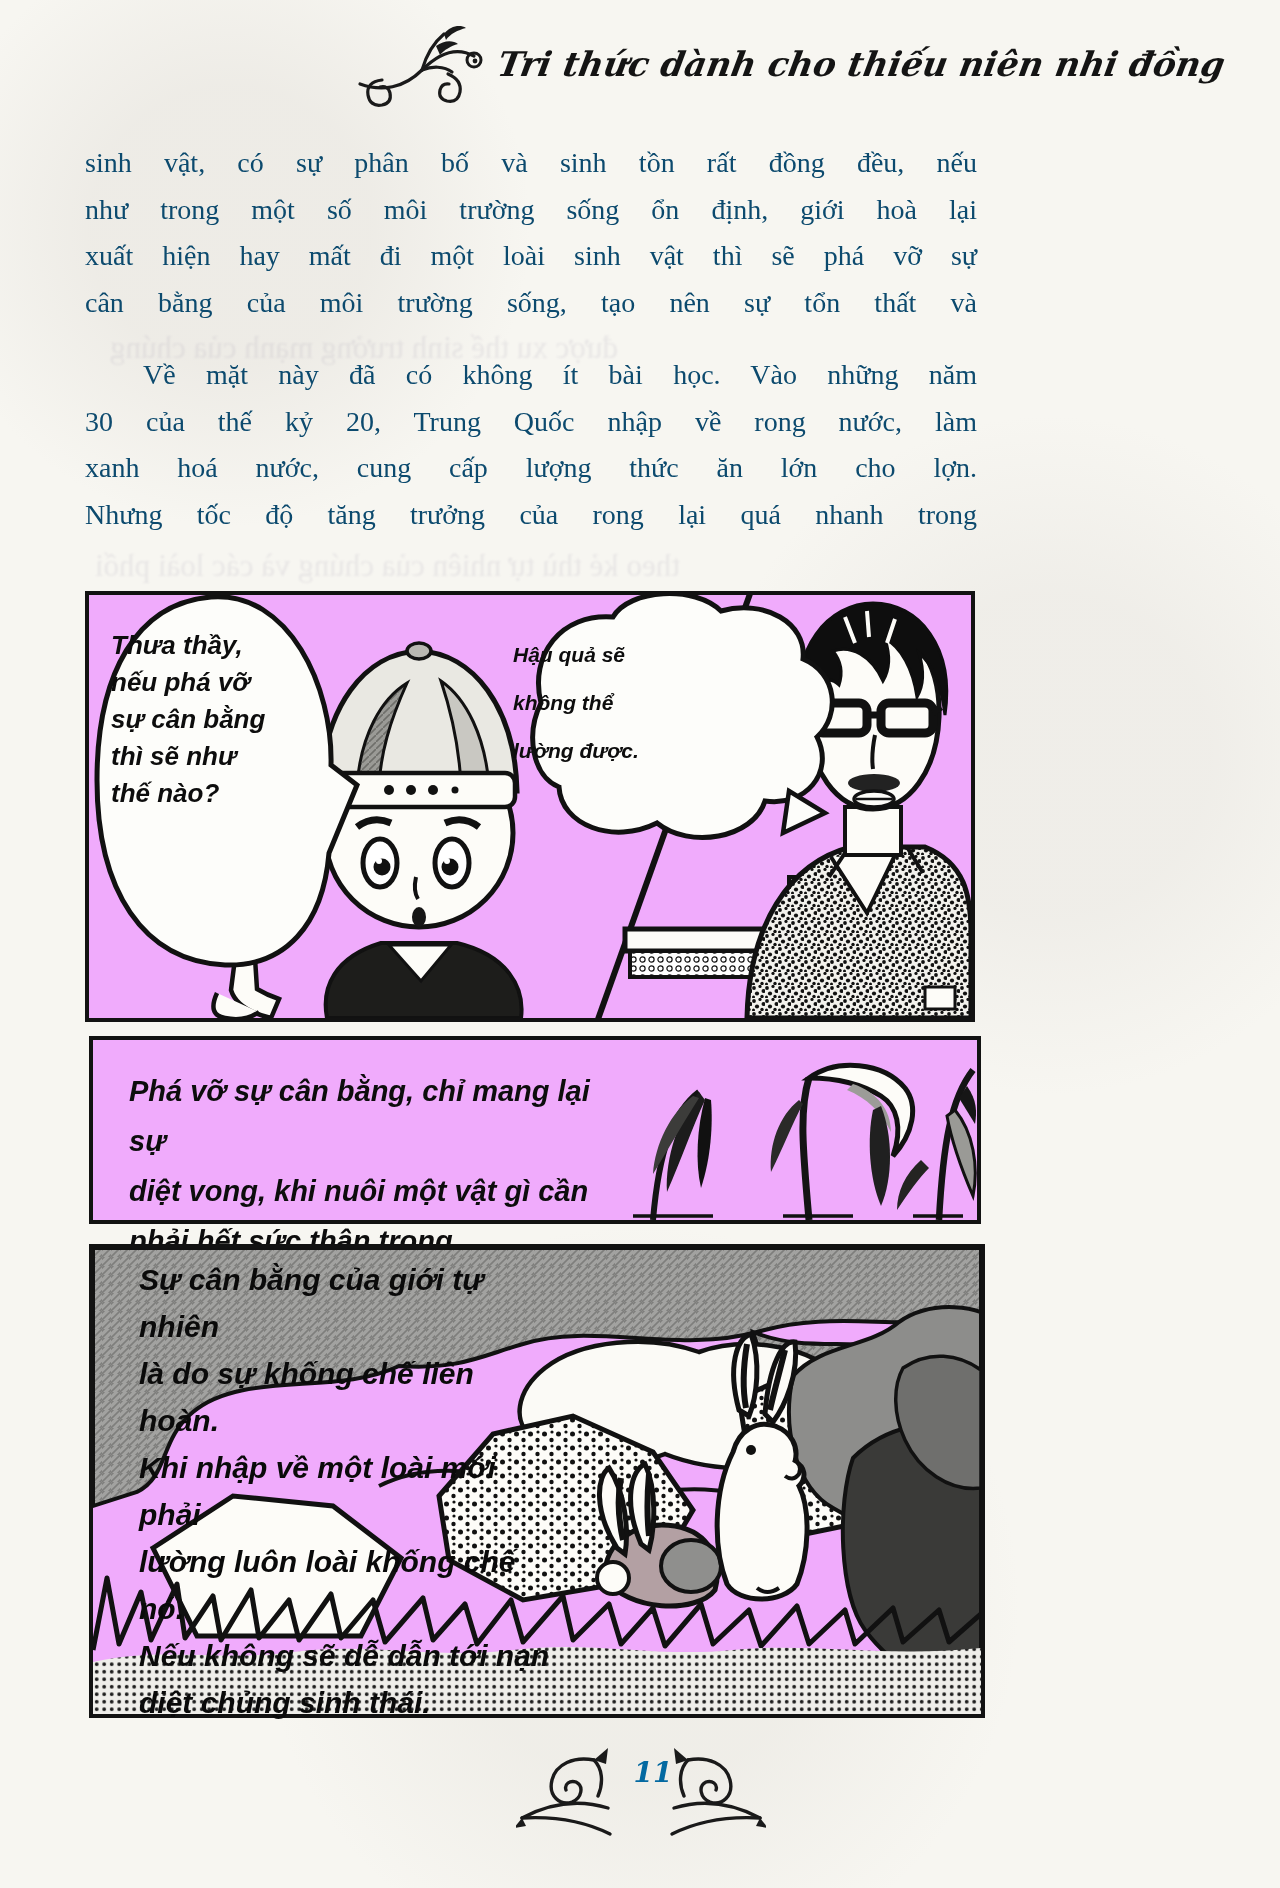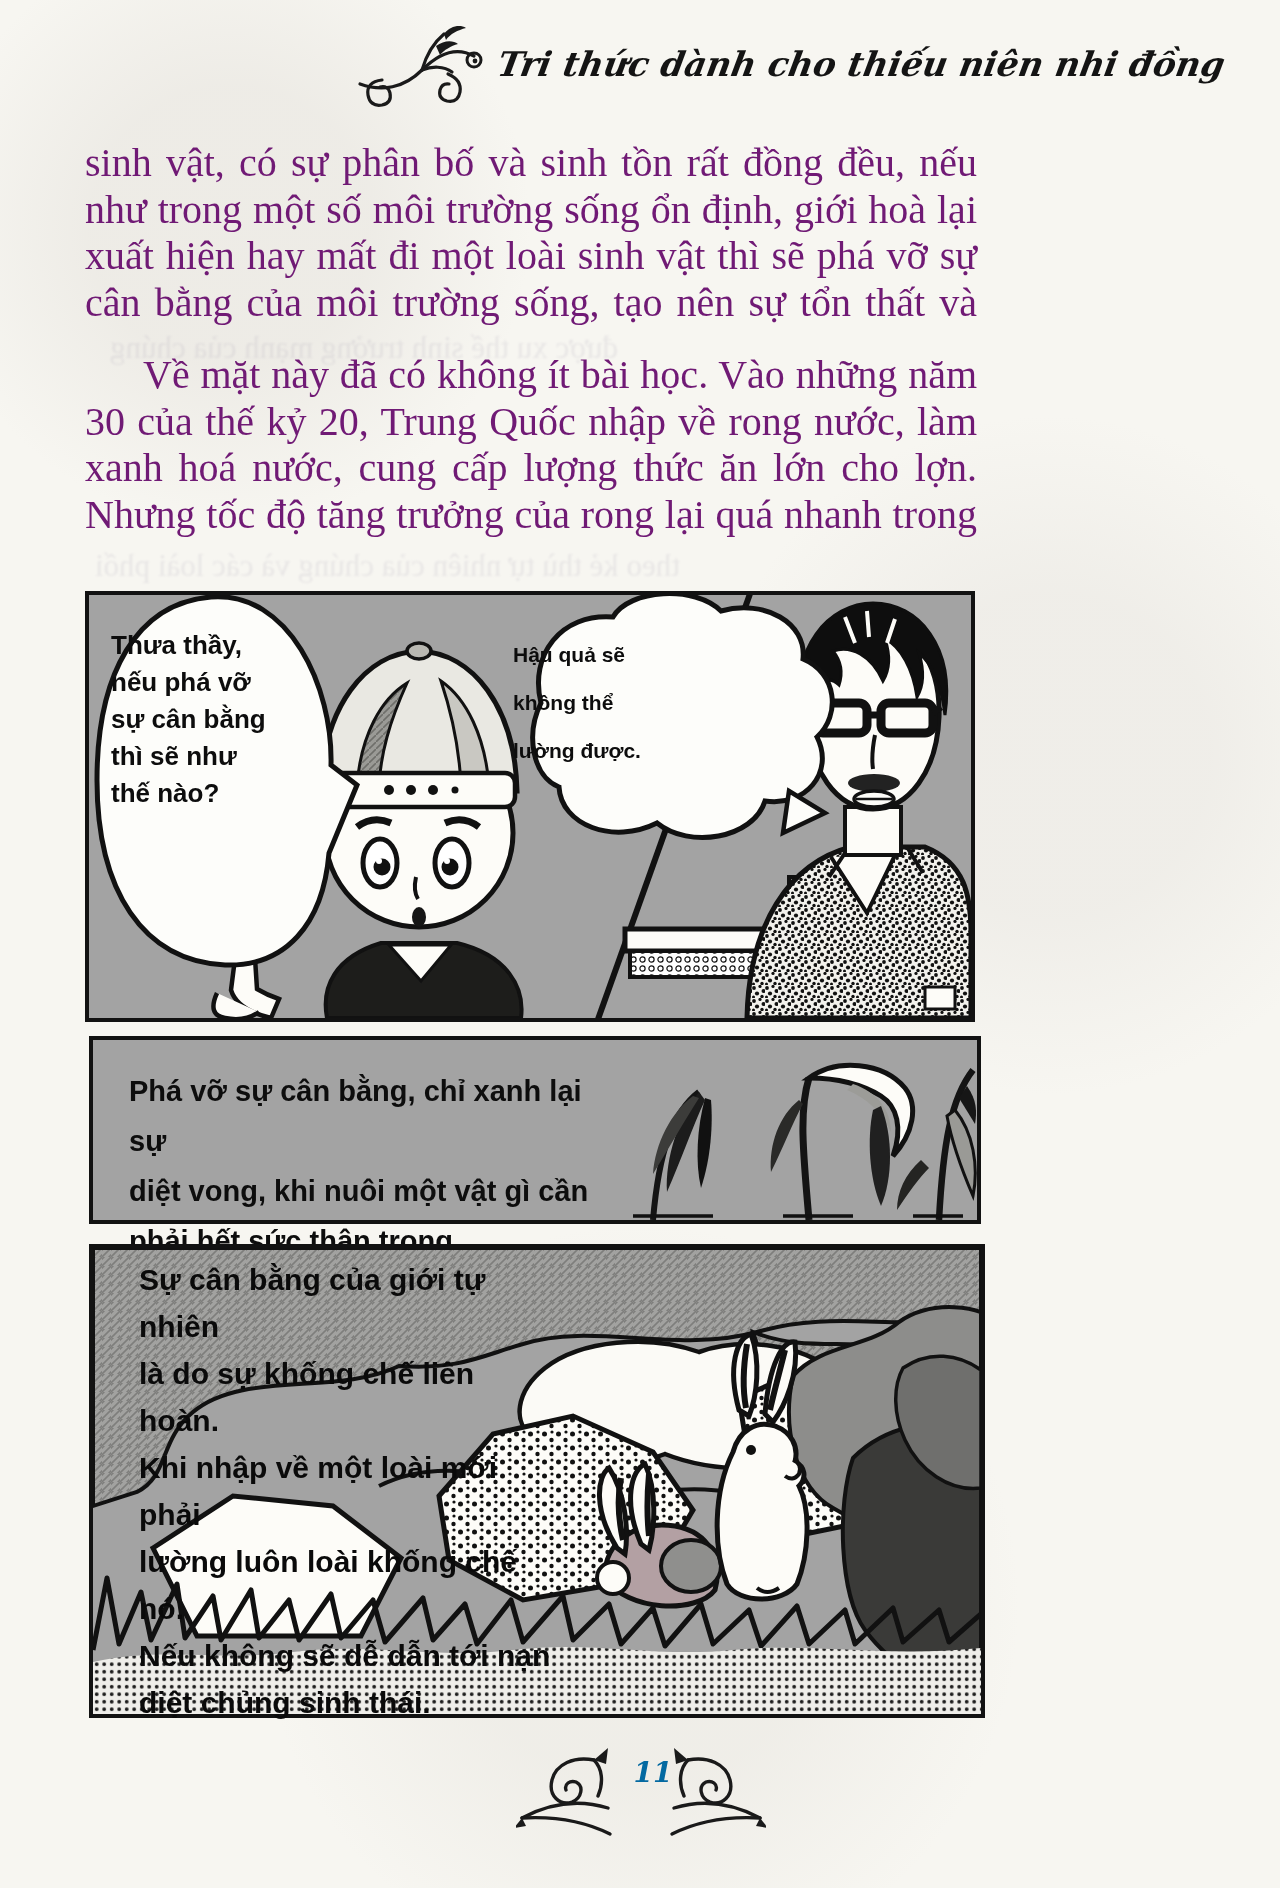--- a/index.html
+++ b/index.html
@@ -21,37 +21,37 @@
     font-family:"DejaVu Serif", serif;
     font-style:italic;font-weight:bold;font-size:34px;
     transform:skewX(-10deg);
     color:#141414;white-space:nowrap;
   }
   .header-flourish{left:352px;top:22px;}
 
   
   .bodytext{left:85px;top:140px;width:892px;}
   .tline{
-    font-size:40px;line-height:46.5px;height:46.5px;
+    font-size:28px;line-height:46.5px;height:46.5px;
     text-align:justify;text-align-last:justify;
-    white-space:normal;color:#701a75;
+    white-space:normal;color:#0c4a6e;
   }
   .tline.lastline{text-align-last:left;}
   .tline.indent{padding-left:58px;margin-top:26px;}
 
   
   .bleed{
     color:#9a93a8;opacity:.16;filter:blur(1.1px);
     transform:scaleX(-1);font-size:31px;white-space:nowrap;
     font-family:"Liberation Serif", serif;
   }
 
   
   .panel{
-    background:#a3a3a3;border:4px solid #121212;box-sizing:border-box;
+    background:#f0abfc;border:4px solid #121212;box-sizing:border-box;font-style:italic;
   }
   #panel1{left:85px;top:591px;width:890px;height:431px;}
   #panel2{left:89px;top:1036px;width:892px;height:188px;}
   #panel3{left:89px;top:1244px;width:896px;height:474px;}
   .panel svg{position:absolute;left:0;top:0;}
 
   .bubble-text{
     font-family:"Liberation Sans", sans-serif;font-weight:bold;color:#0d0d0d;
   }
   #student-bubble-text{left:22px;top:32px;width:212px;font-size:26px;line-height:37px;}
@@ -226,21 +226,21 @@
 
       <path d="M846,180 C850,104 858,58 880,30" fill="none" stroke="#141414" stroke-width="6.5"></path>
       <path d="M862,70 C880,92 886,126 880,156 C868,128 858,98 854,76 Z" fill="#9a9a96" stroke="#111" stroke-width="3"></path>
       <path d="M874,46 C884,60 884,72 882,84 L866,58 Z" fill="#161616"></path>
       <path d="M828,120 C812,134 804,152 804,170 C816,152 826,138 836,128 Z" fill="#242422"></path>
 
       <path d="M540,176 h80 M690,176 h70 M820,176 h50" stroke="#111" stroke-width="3.5"></path>
     </g>
   </svg>
   <div id="panel2-caption" class="abs bubble-text">
-    <div>Phá vỡ sự cân bằng, chỉ xanh lại sự</div>
+    <div>Phá vỡ sự cân bằng, chỉ mang lại sự</div>
     <div>diệt vong, khi nuôi một vật gì cần</div>
     <div>phải hết sức thận trọng.</div>
   </div>
 </div>
 
 <div id="panel3" class="abs panel">
   <svg width="888" height="466" viewBox="0 0 888 466">
     <defs>
       <pattern id="stipple" width="14" height="14" patternUnits="userSpaceOnUse">
         <rect width="14" height="14" fill="#fdfcf8"></rect>

